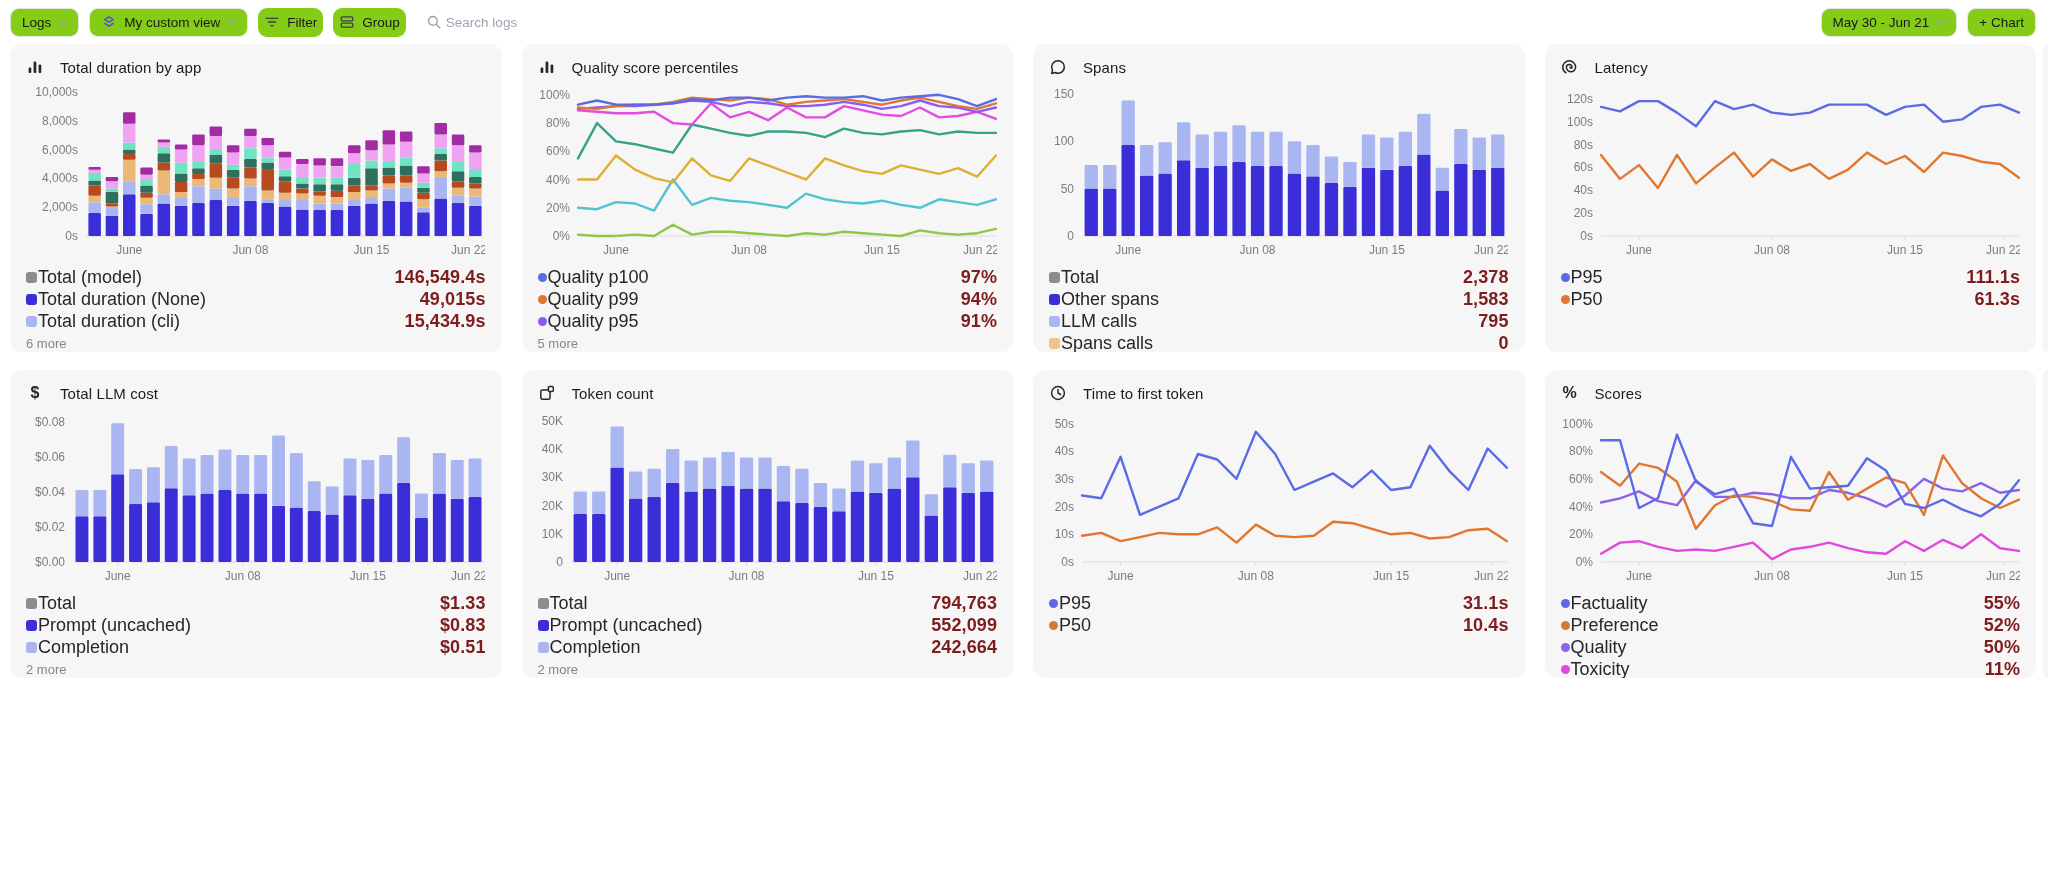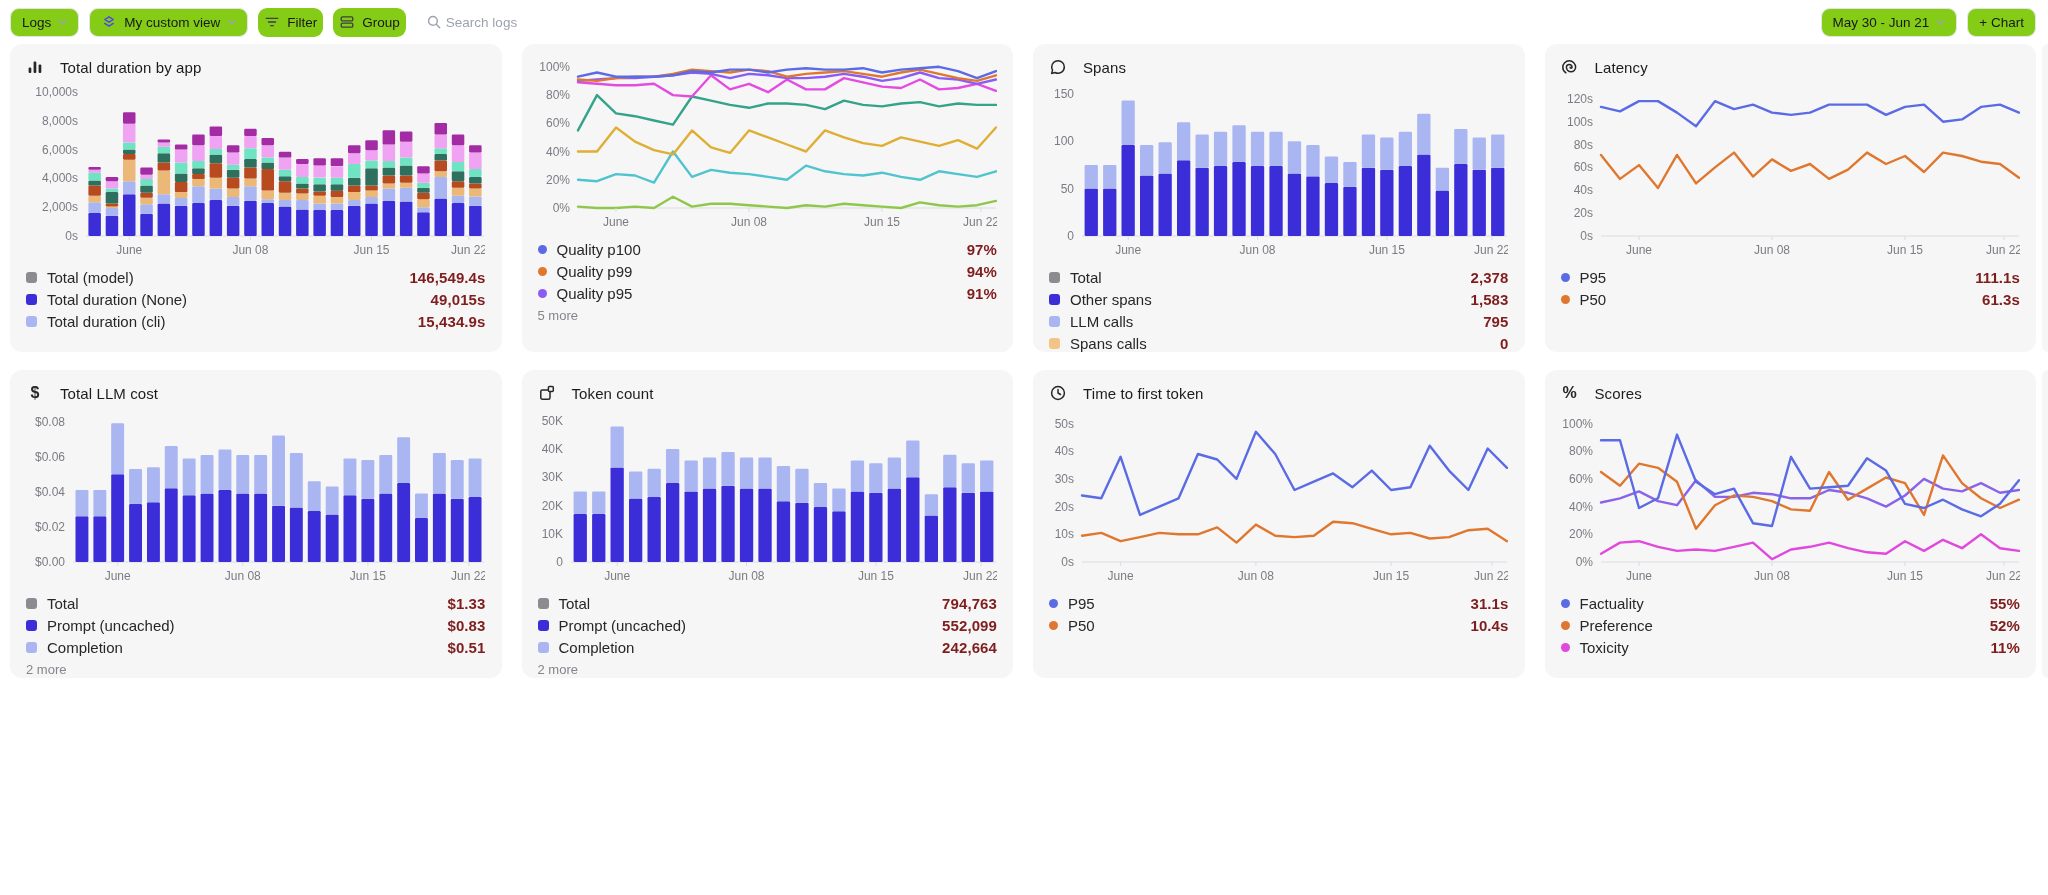--- a/index.html
+++ b/index.html
@@ -31,21 +31,21 @@
     overflow:hidden; position:relative;
   }
   .card-head { display:flex; align-items:center; gap:16px; height:26px; margin-bottom:4px; }
   .card-title { font-size:15px; font-weight:500; color:#1c1c1f; margin:0; letter-spacing:.1px; }
   .cicon { flex:none; display:block; }
   .cicon-text { font-size:16px; font-weight:600; color:#27272a; width:18px; text-align:center; line-height:18px; }
   .chart { display:block; margin-top:2px; }
   .tick { font-size:12px; fill:#7b7b83; }
   
   .legend { margin-top:6px; }
-  .lrow { display:flex; align-items:center; gap:10px; height:22px; font-size:15px; color:#27272a; cursor:pointer;text-align:center; }
+  .lrow { display:flex; align-items:center; gap:1px; height:22px; font-size:18px; color:#27272a; cursor:pointer;text-align:center; }
   .sq { width:11px; height:11px; border-radius:3px; flex:none; }
   .dot { width:9px; height:9px; border-radius:50%; flex:none; }
   .lval { margin-left:auto; font-weight:700; color:#7f1d1d; letter-spacing:.1px; }
   .lmore { display:flex; align-items:center; height:22px; font-size:13px; color:#85858c; cursor:pointer; }
   
   .sliver { position:absolute; right:0; width:6px; background:#f6f6f7; border-radius:6px 0 0 6px; }
   .sliver.r1 { top:44px; height:308px; }
   .sliver.r2 { top:370px; height:308px; }
 </style>
 </head>
@@ -327,24 +327,33 @@
         <div class="lrow">
           <span class="sq" style="background: rgb(59, 46, 216);"></span>
           <span>Total duration (None)</span>
           <span class="lval">49,015s</span>
         </div>
         <div class="lrow">
           <span class="sq" style="background: rgb(169, 182, 241);"></span>
           <span>Total duration (cli)</span>
           <span class="lval">15,434.9s</span>
         </div>
+        <div class="lmore">6 more</div>
       </div>
   </section>
 
   <section class="card">
+    <div class="card-head">
+      <svg class="cicon" width="18" height="18" viewBox="0 0 18 18">
+          <rect x="2.6" y="9.6" width="2.7" height="5.4" rx="1" fill="#27272a"></rect>
+          <rect x="7.6" y="3.6" width="2.7" height="11.4" rx="1" fill="#27272a"></rect>
+          <rect x="12.6" y="6.6" width="2.7" height="8.4" rx="1" fill="#27272a"></rect>
+        </svg>
+      <h2 class="card-title">Quality score percentiles</h2>
+    </div>
     <svg class="chart" width="459" height="176">
         <text x="32" y="156" text-anchor="end" class="tick">0%</text>
         <text x="32" y="127.76470588235294" text-anchor="end" class="tick">20%</text>
         <text x="32" y="99.52941176470588" text-anchor="end" class="tick">40%</text>
         <text x="32" y="71.29411764705883" text-anchor="end" class="tick">60%</text>
         <text x="32" y="43.05882352941177" text-anchor="end" class="tick">80%</text>
         <text x="32" y="14.823529411764724" text-anchor="end" class="tick">100%</text>
         <line x1="40" y1="152" x2="458" y2="152" stroke="#dcdce1" stroke-width="1"></line>
         <polyline points="40.0,150.6 59.0,152.0 78.0,152.0 97.0,150.6 116.0,152.0 135.0,140.7 154.0,150.6 173.0,147.8 192.0,147.8 211.0,149.2 230.0,150.6 249.0,152.0 268.0,149.2 287.0,150.6 306.0,147.8 325.0,149.2 344.0,150.6 363.0,152.0 382.0,146.4 401.0,149.2 420.0,150.6 439.0,149.2 458.0,144.9" fill="none" stroke="#8fc74a" stroke-width="2.4" stroke-linejoin="round" stroke-linecap="round"></polyline>
         <polyline points="40.0,123.8 59.0,125.2 78.0,118.1 97.0,119.5 116.0,126.6 135.0,95.5 154.0,120.9 173.0,113.9 192.0,116.7 211.0,118.1 230.0,120.9 249.0,123.8 268.0,109.6 287.0,115.3 306.0,118.1 325.0,119.5 344.0,116.7 363.0,120.9 382.0,123.8 401.0,115.3 420.0,118.1 439.0,120.9 458.0,115.3" fill="none" stroke="#4fc4cf" stroke-width="2.4" stroke-linejoin="round" stroke-linecap="round"></polyline>
@@ -766,20 +775,25 @@
           <span class="dot" style="background: rgb(90, 107, 229);"></span>
           <span>Factuality</span>
           <span class="lval">55%</span>
         </div>
         <div class="lrow">
           <span class="dot" style="background: rgb(224, 119, 46);"></span>
           <span>Preference</span>
           <span class="lval">52%</span>
         </div>
         <div class="lrow">
+          <span class="dot" style="background: rgb(138, 99, 232);"></span>
+          <span>Quality</span>
+          <span class="lval">50%</span>
+        </div>
+        <div class="lrow">
           <span class="dot" style="background: rgb(225, 72, 221);"></span>
           <span>Toxicity</span>
           <span class="lval">11%</span>
         </div>
       </div>
   </section>
 
 </main>
 
 <div class="sliver r1"></div>

